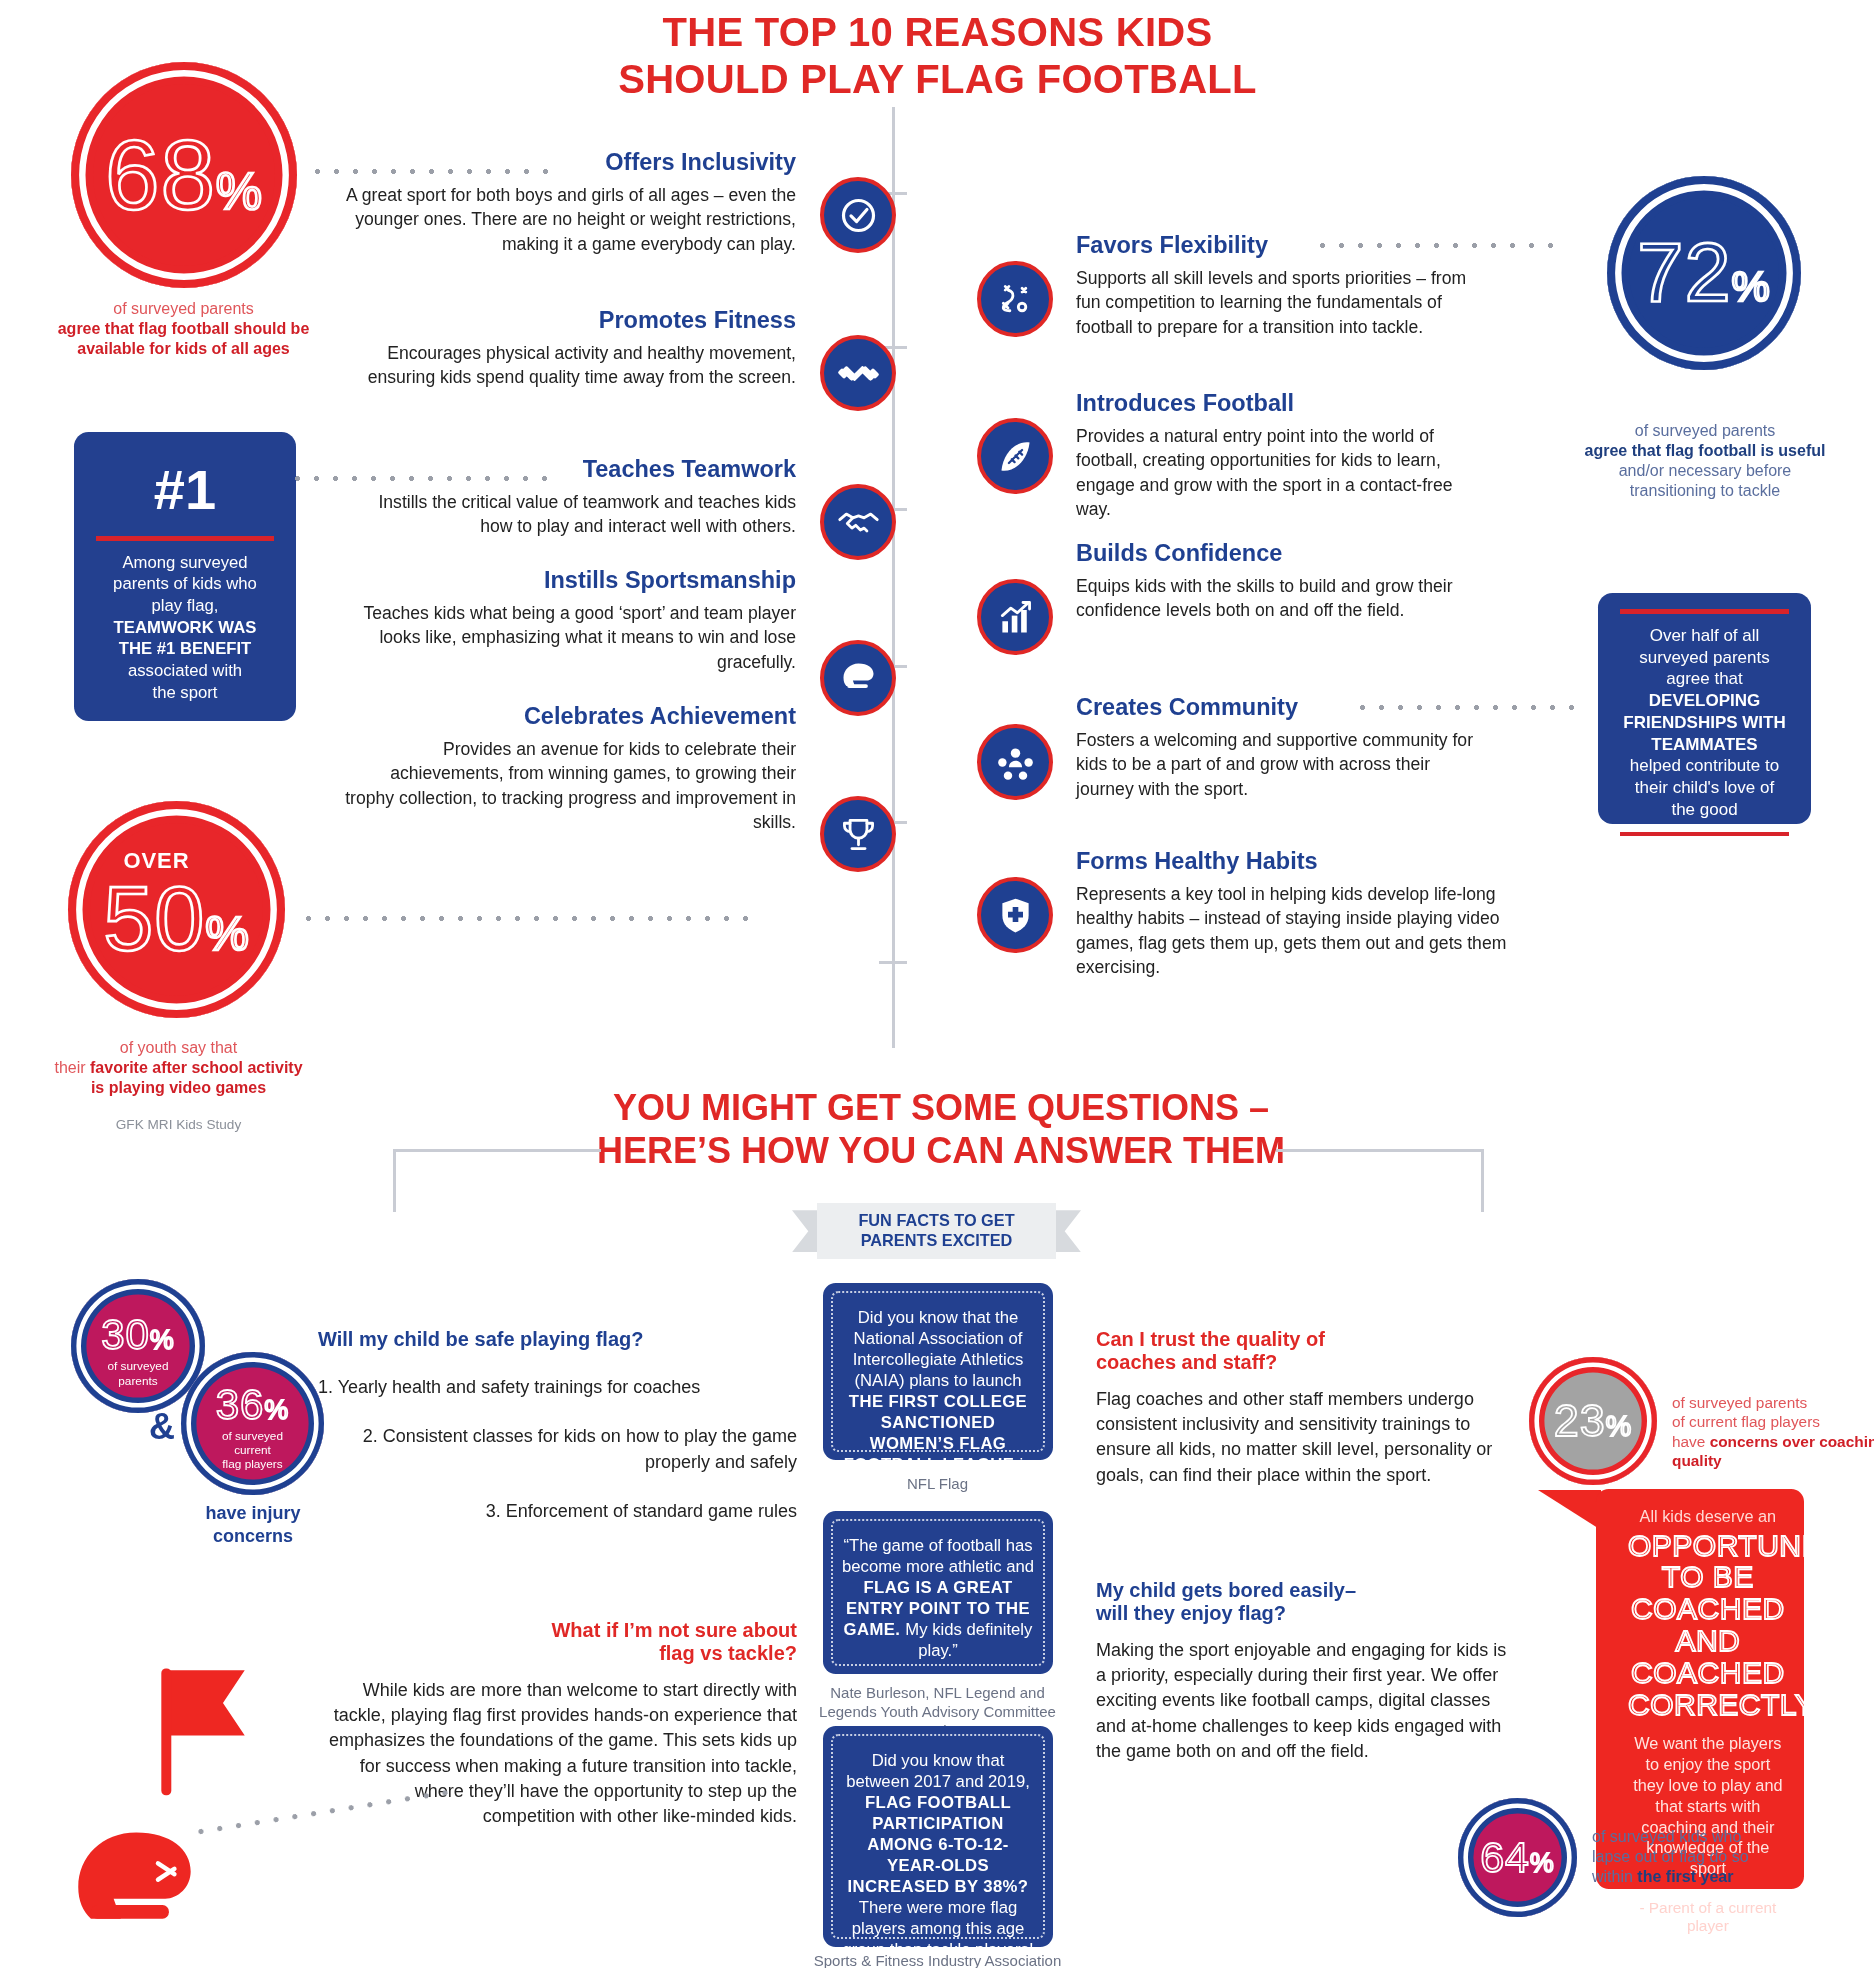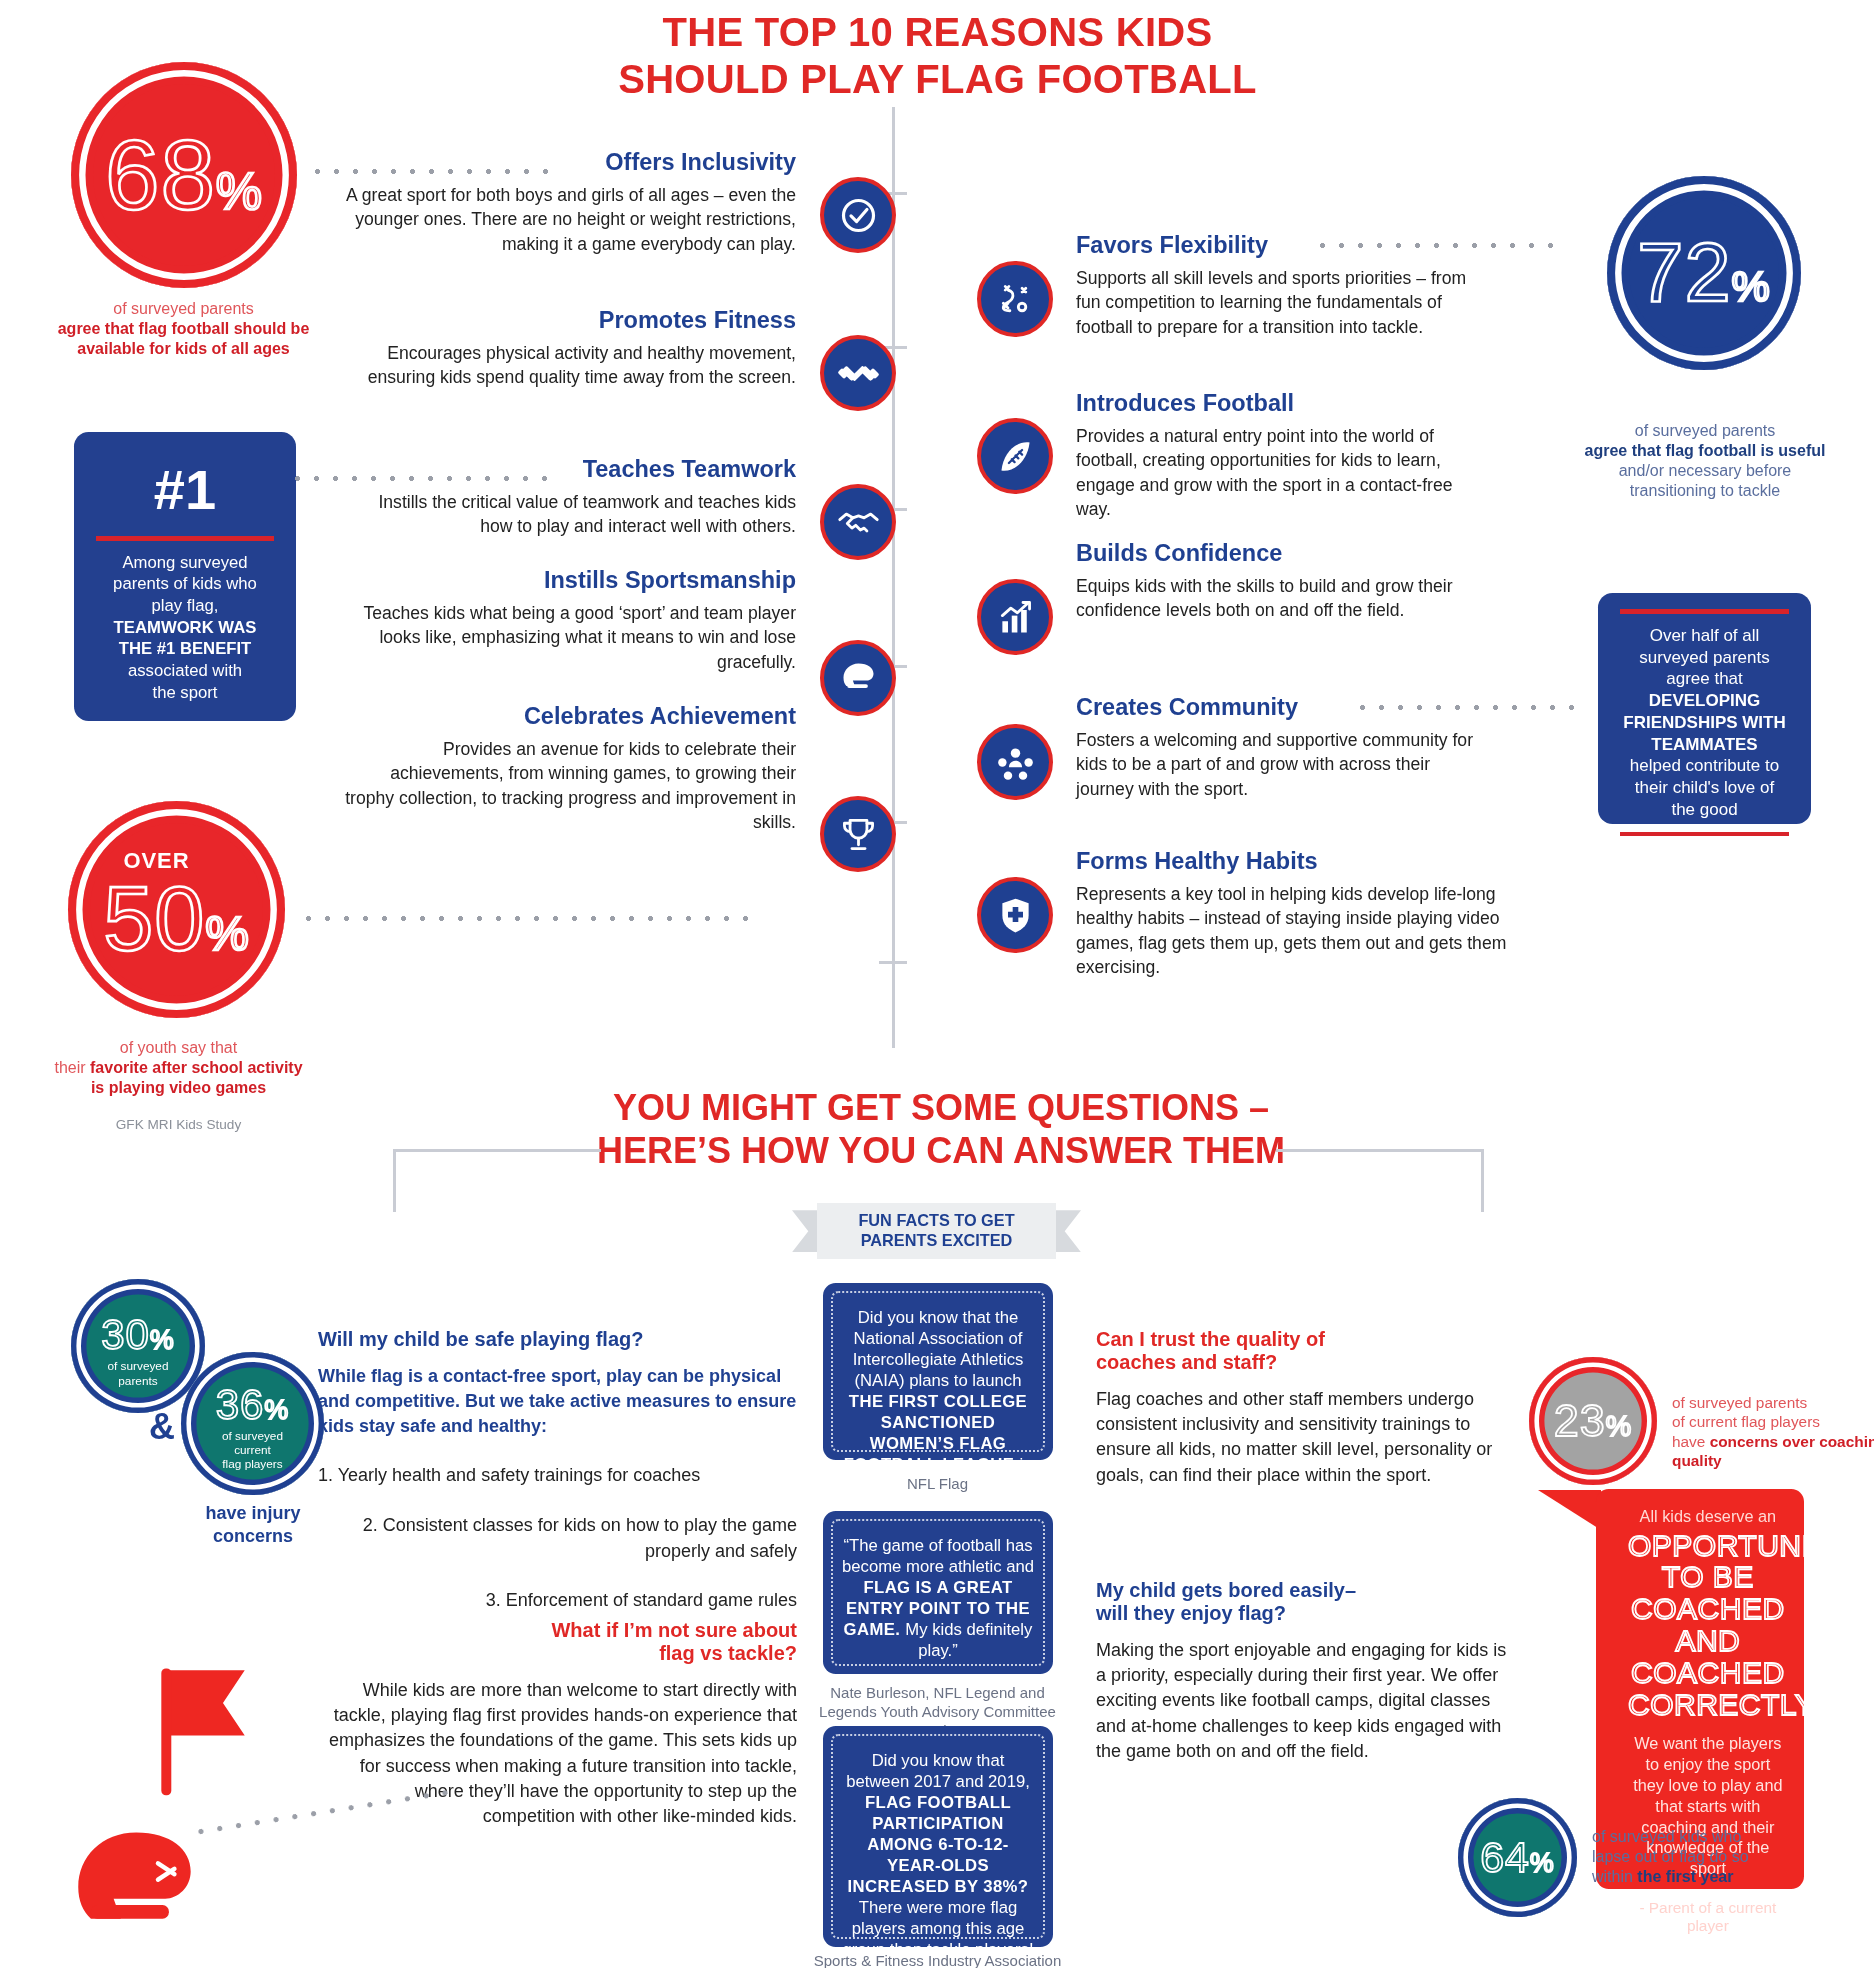--- a/index.html
+++ b/index.html
@@ -57,21 +57,21 @@
   }
 
   
   .stat-circle {
     position: absolute; border-radius: 50%;
     display: flex; align-items: center; justify-content: center;
     flex-direction: column;
   }
   .ring-red { background: #e8262a; box-shadow: inset 0 0 0 8.1px #e8262a, inset 0 0 0 14.5px #ffffff, inset 0 0 0 22px #e8262a; }
   .ring-blue { background: #1f4091; box-shadow: inset 0 0 0 8.1px #1f4091, inset 0 0 0 14.5px #ffffff, inset 0 0 0 22px #1f4091; }
-  .ring-blue-thin { background: #0f766e; box-shadow: inset 0 0 0 5.4px #1f4091, inset 0 0 0 10px #ffffff, inset 0 0 0 15.4px #1f4091; }
+  .ring-blue-thin { background: #be185d; box-shadow: inset 0 0 0 5.4px #1f4091, inset 0 0 0 10px #ffffff, inset 0 0 0 15.4px #1f4091; }
   .ring-red-thin { background: #a3a3a3; box-shadow: inset 0 0 0 5.4px #e8262a, inset 0 0 0 10px #ffffff, inset 0 0 0 15.4px #e8262a; }
   
   .num-outline {
     color: transparent;
     -webkit-text-stroke: 2.7px #ffffff;
     font-weight: 400;
     letter-spacing: 0.9px;
     position: relative;
   }
   .num-outline::after {
@@ -429,21 +429,20 @@
     <span>flag players</span>
   </div>
 </div>
 <div class="cap" style="left:167px; top:1502px; width:172px; color:#1f4091; font-size:18px; font-weight:bold; line-height:1.25;">
   <span>have injury</span><br>
   <span>concerns</span>
 </div>
 
 <div class="qa" style="left:318px; top:1328px; width:479px;">
   <h3 class="blue">Will my child be safe playing flag?</h3>
-  <p class="lead">While flag is a contact-free sport, play can be physical and competitive. But we take active measures to ensure kids stay safe and healthy:</p>
   <ol>
     <li>1. Yearly health and safety trainings for coaches</li>
     <li style="text-align:right">2. Consistent classes for kids on how to play the game properly and safely</li>
     <li style="text-align:right">3. Enforcement of standard game rules</li>
   </ol>
 </div>
 
 <div class="qa" style="left:318px; top:1619px; width:479px; text-align:right;">
   <h3 class="red">
     <span>What if I’m not sure about</span><br>

